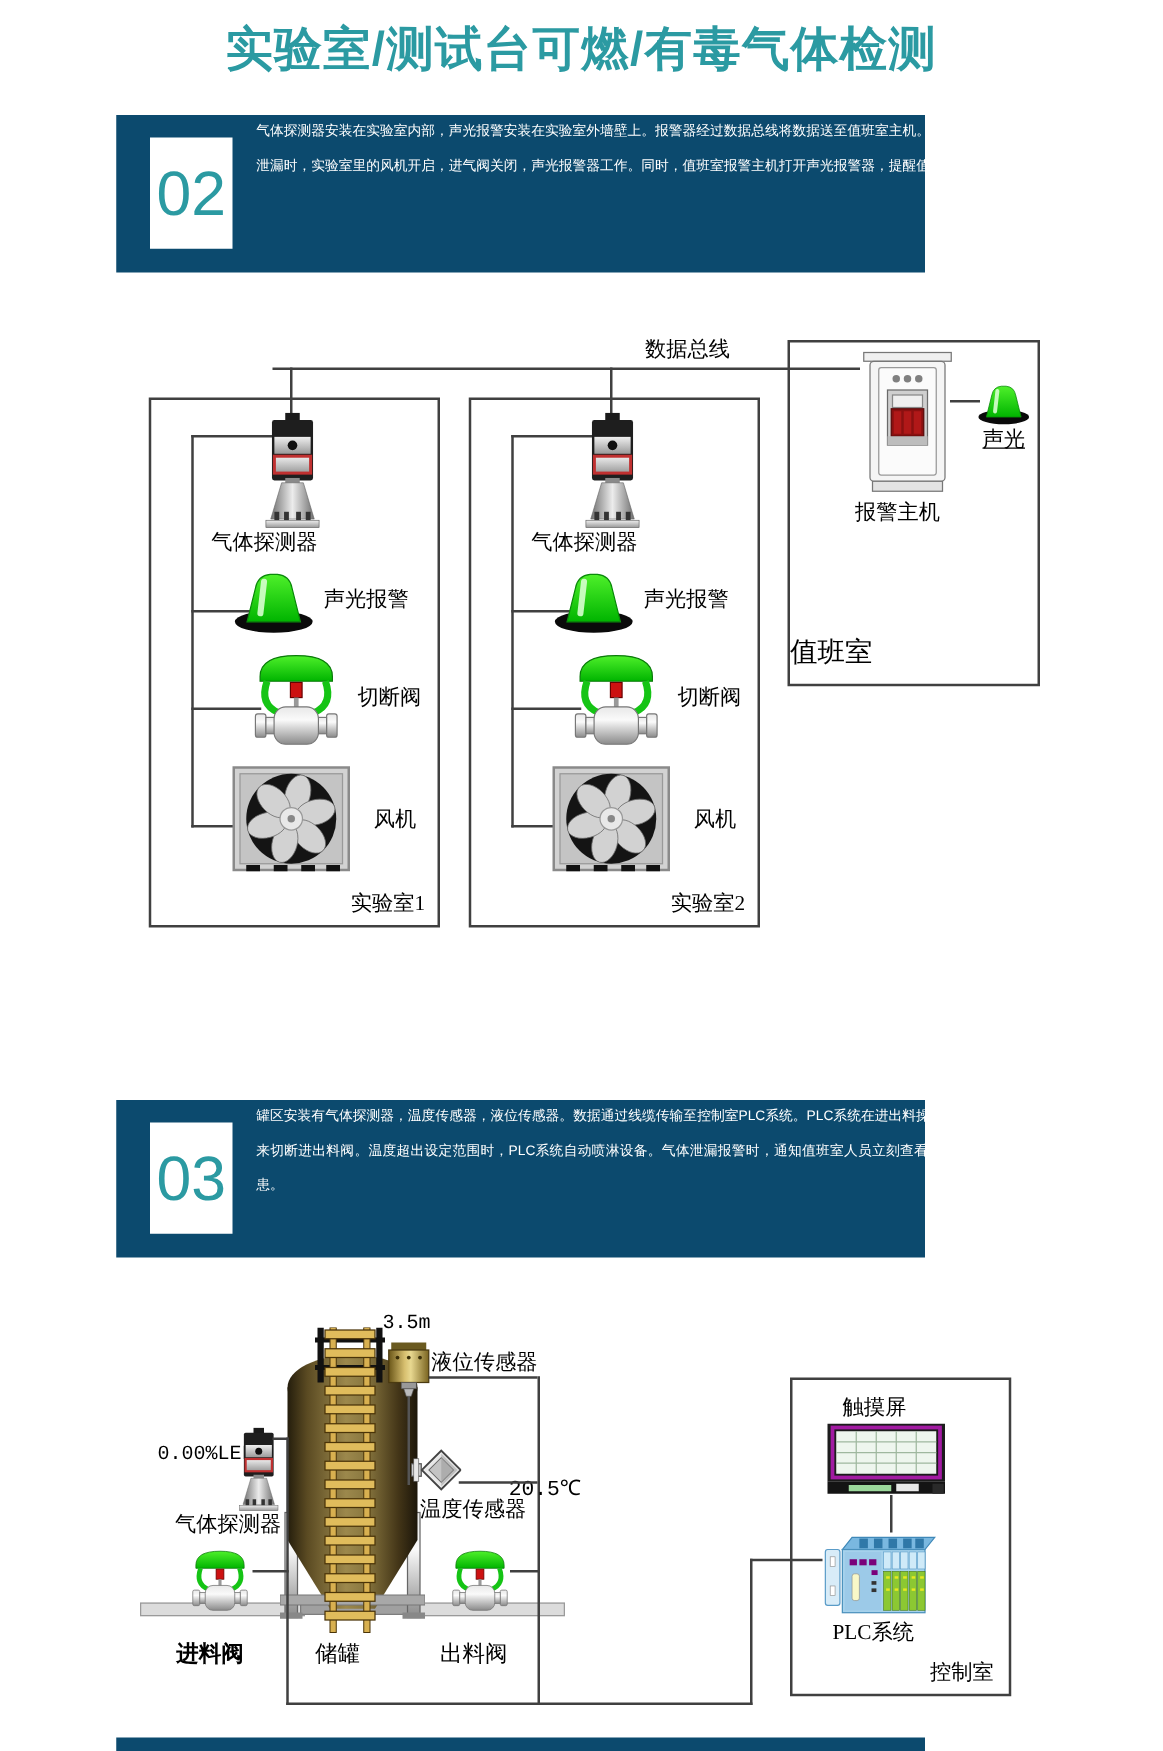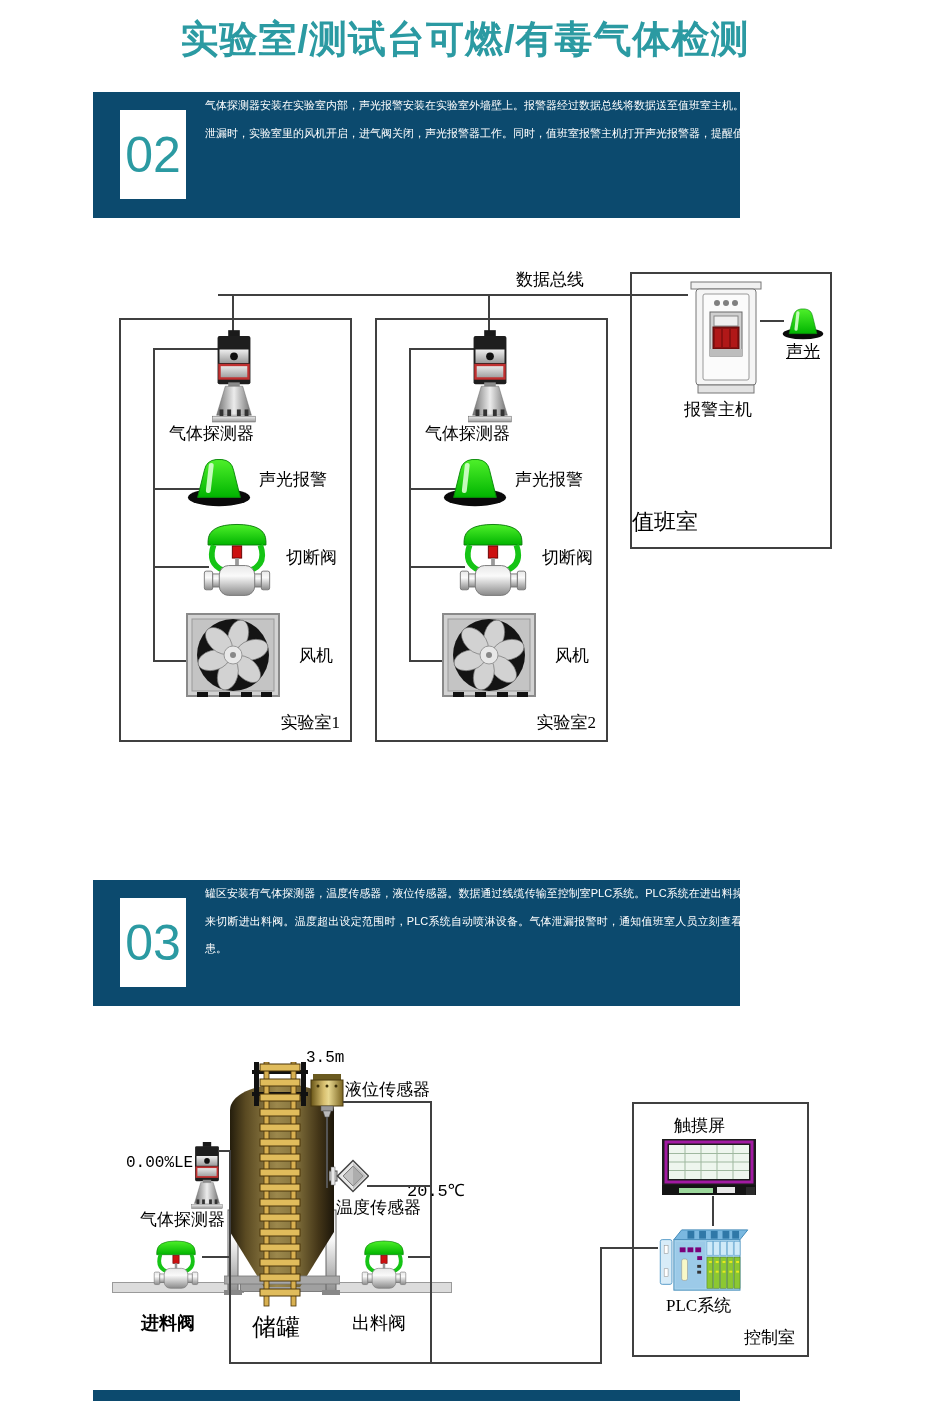--- a/index.html
+++ b/index.html
@@ -371,21 +371,21 @@
     </svg>
   <div class="ln" style="left:218px;top:1150px;width:13px;"></div>
   <div class="lnv" style="left:229px;top:1150px;height:214px;"></div>
   <div class="lbl" style="left:140px;top:1208px;">气体探测器</div>
 
   <svg class="icon" style="left:148px;top:1224px;" width="56" height="80">
       <use href="#sym-valve" xlink:href="#sym-valve"></use>
     </svg>
   <div class="ln" style="left:202px;top:1256px;width:29px;"></div>
   <div class="lbl" style="left:141px;top:1311px;font-size:18px;font-weight:bold;">进料阀</div>
-  <div class="lbl" style="left:252px;top:1311px;font-size:24px;">储罐</div>
+  <div class="lbl" style="left:252px;top:1311px;font-size:18px;">储罐</div>
   <svg class="icon" style="left:356px;top:1224px;" width="56" height="80">
       <use href="#sym-valve" xlink:href="#sym-valve"></use>
     </svg>
   <div class="ln" style="left:408px;top:1256px;width:24px;"></div>
   <div class="lbl" style="left:352px;top:1311px;font-size:18px;text-align:right;">出料阀</div>
 
   <div class="ln" style="left:229px;top:1362px;width:373px;"></div>
   <div class="lnv" style="left:600px;top:1247px;height:117px;"></div>
   <div class="ln" style="left:600px;top:1247px;width:58px;"></div>
 

